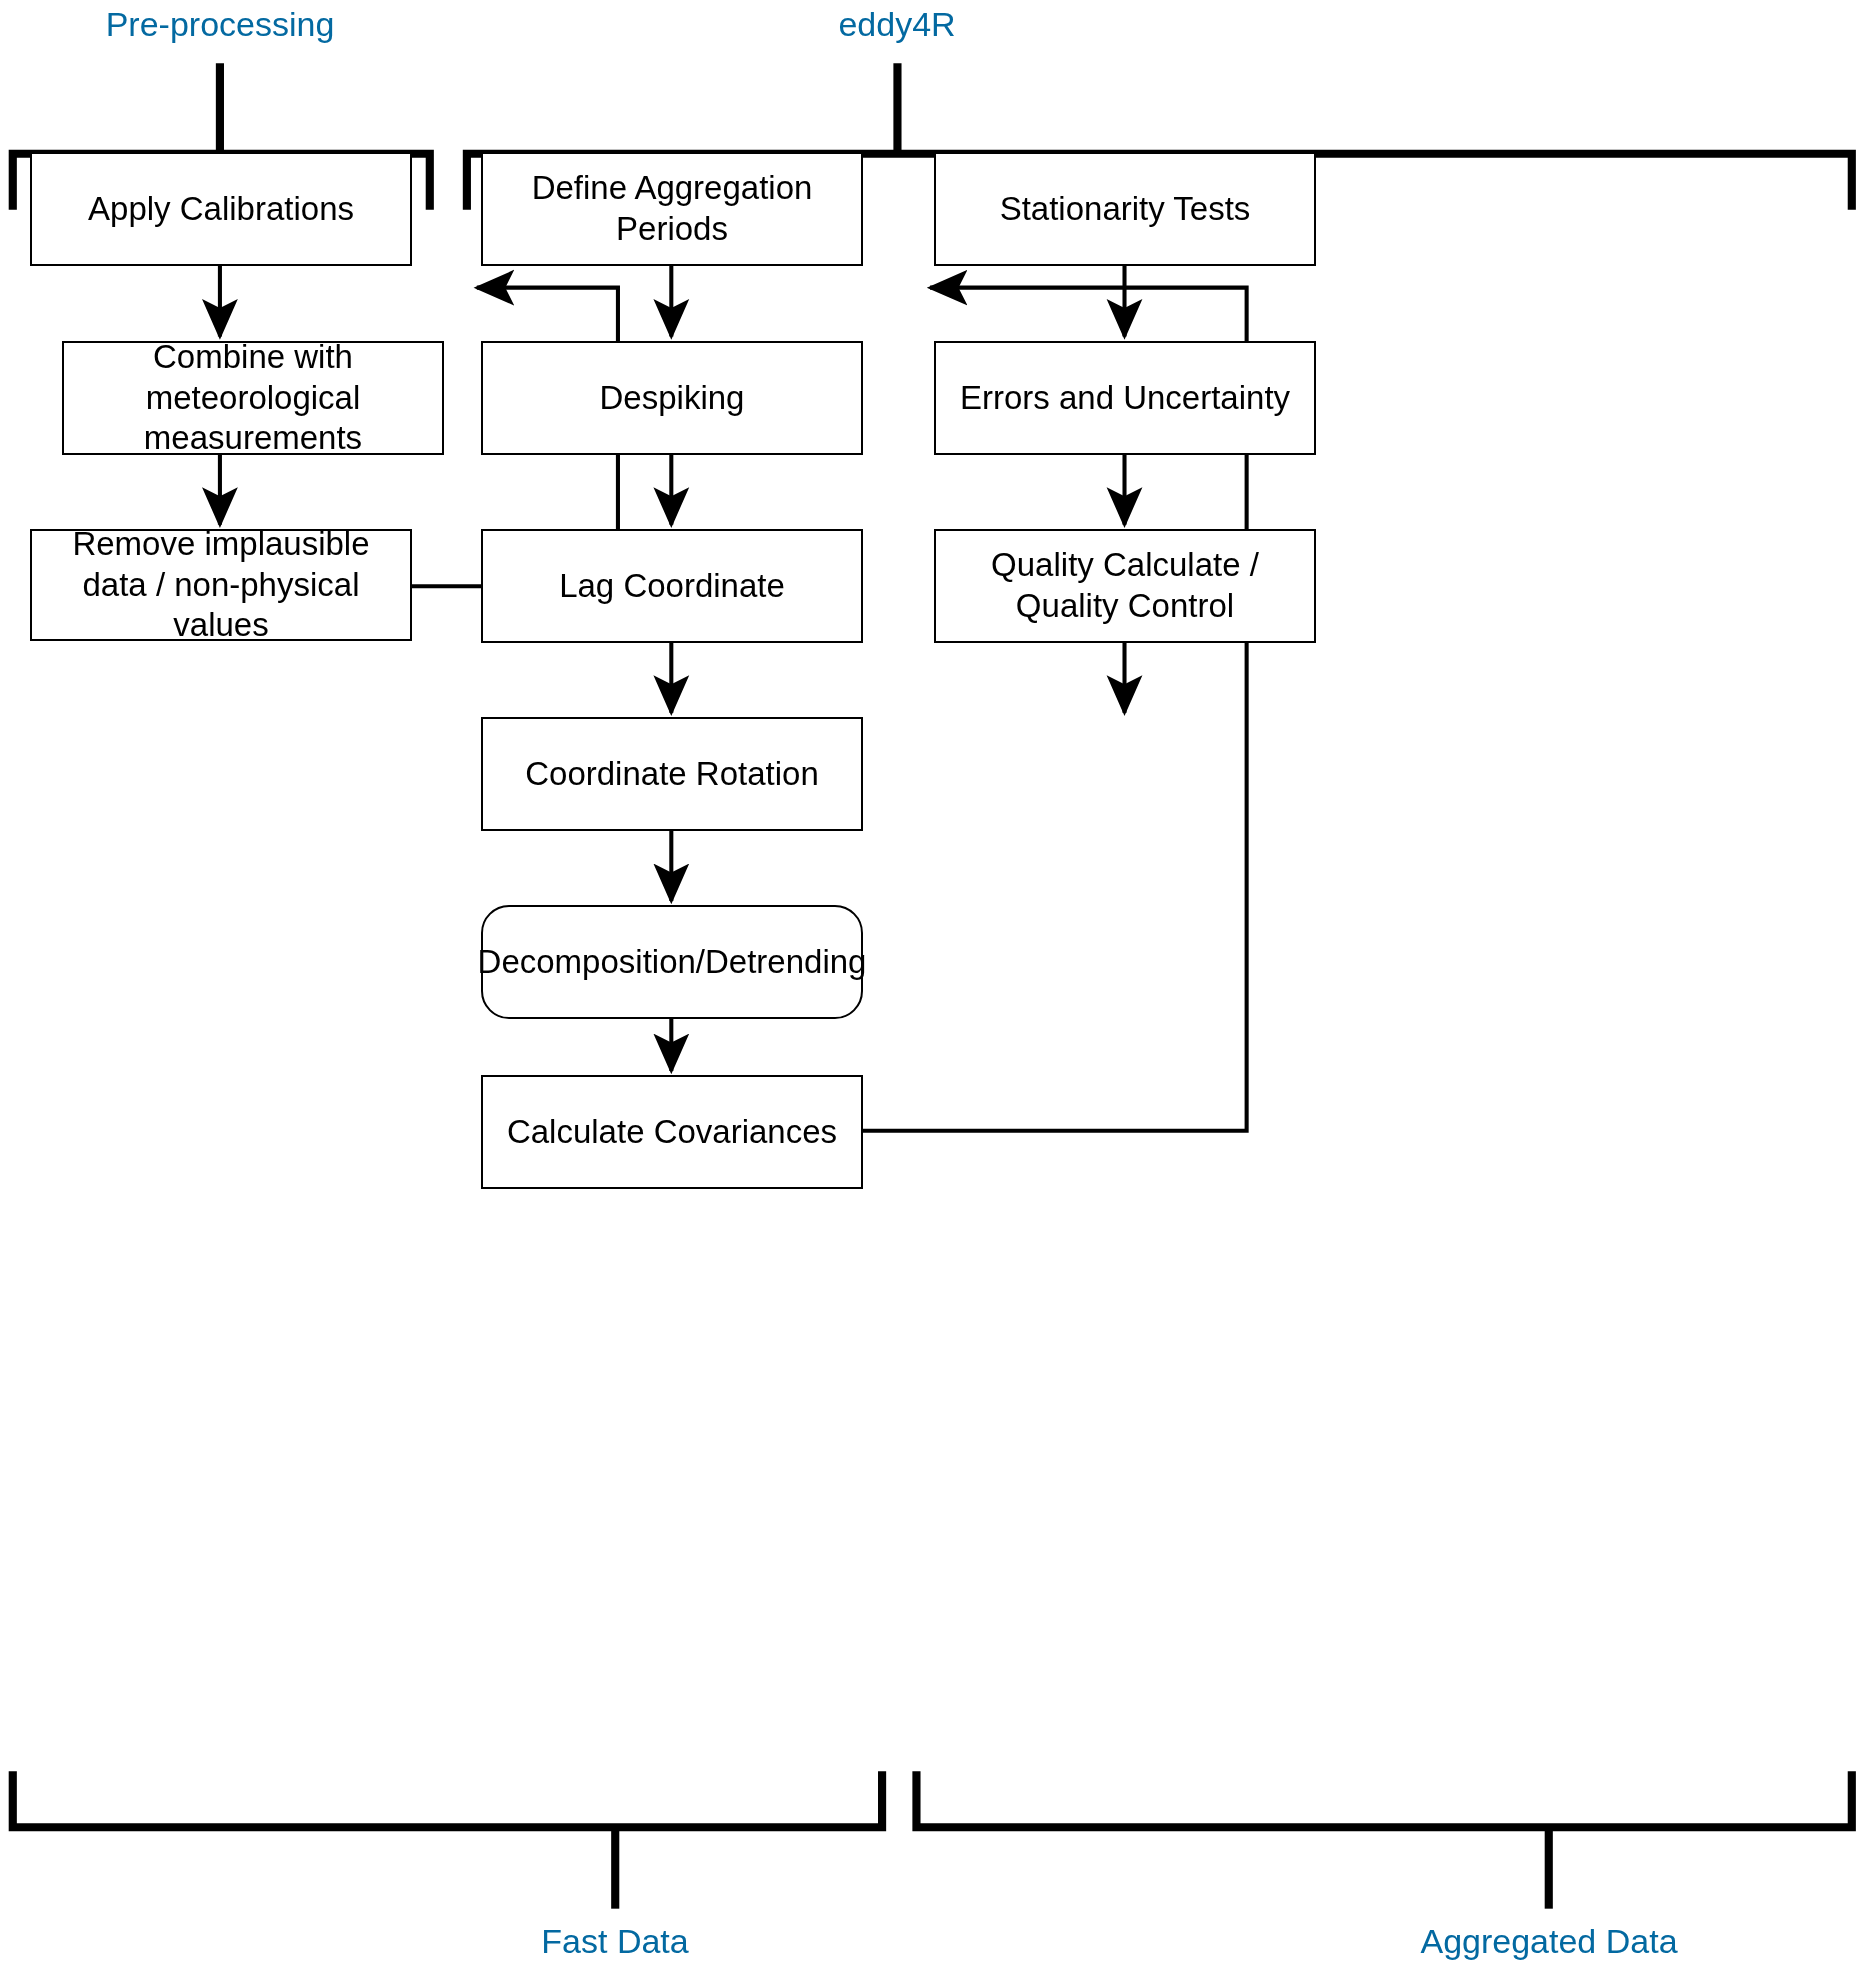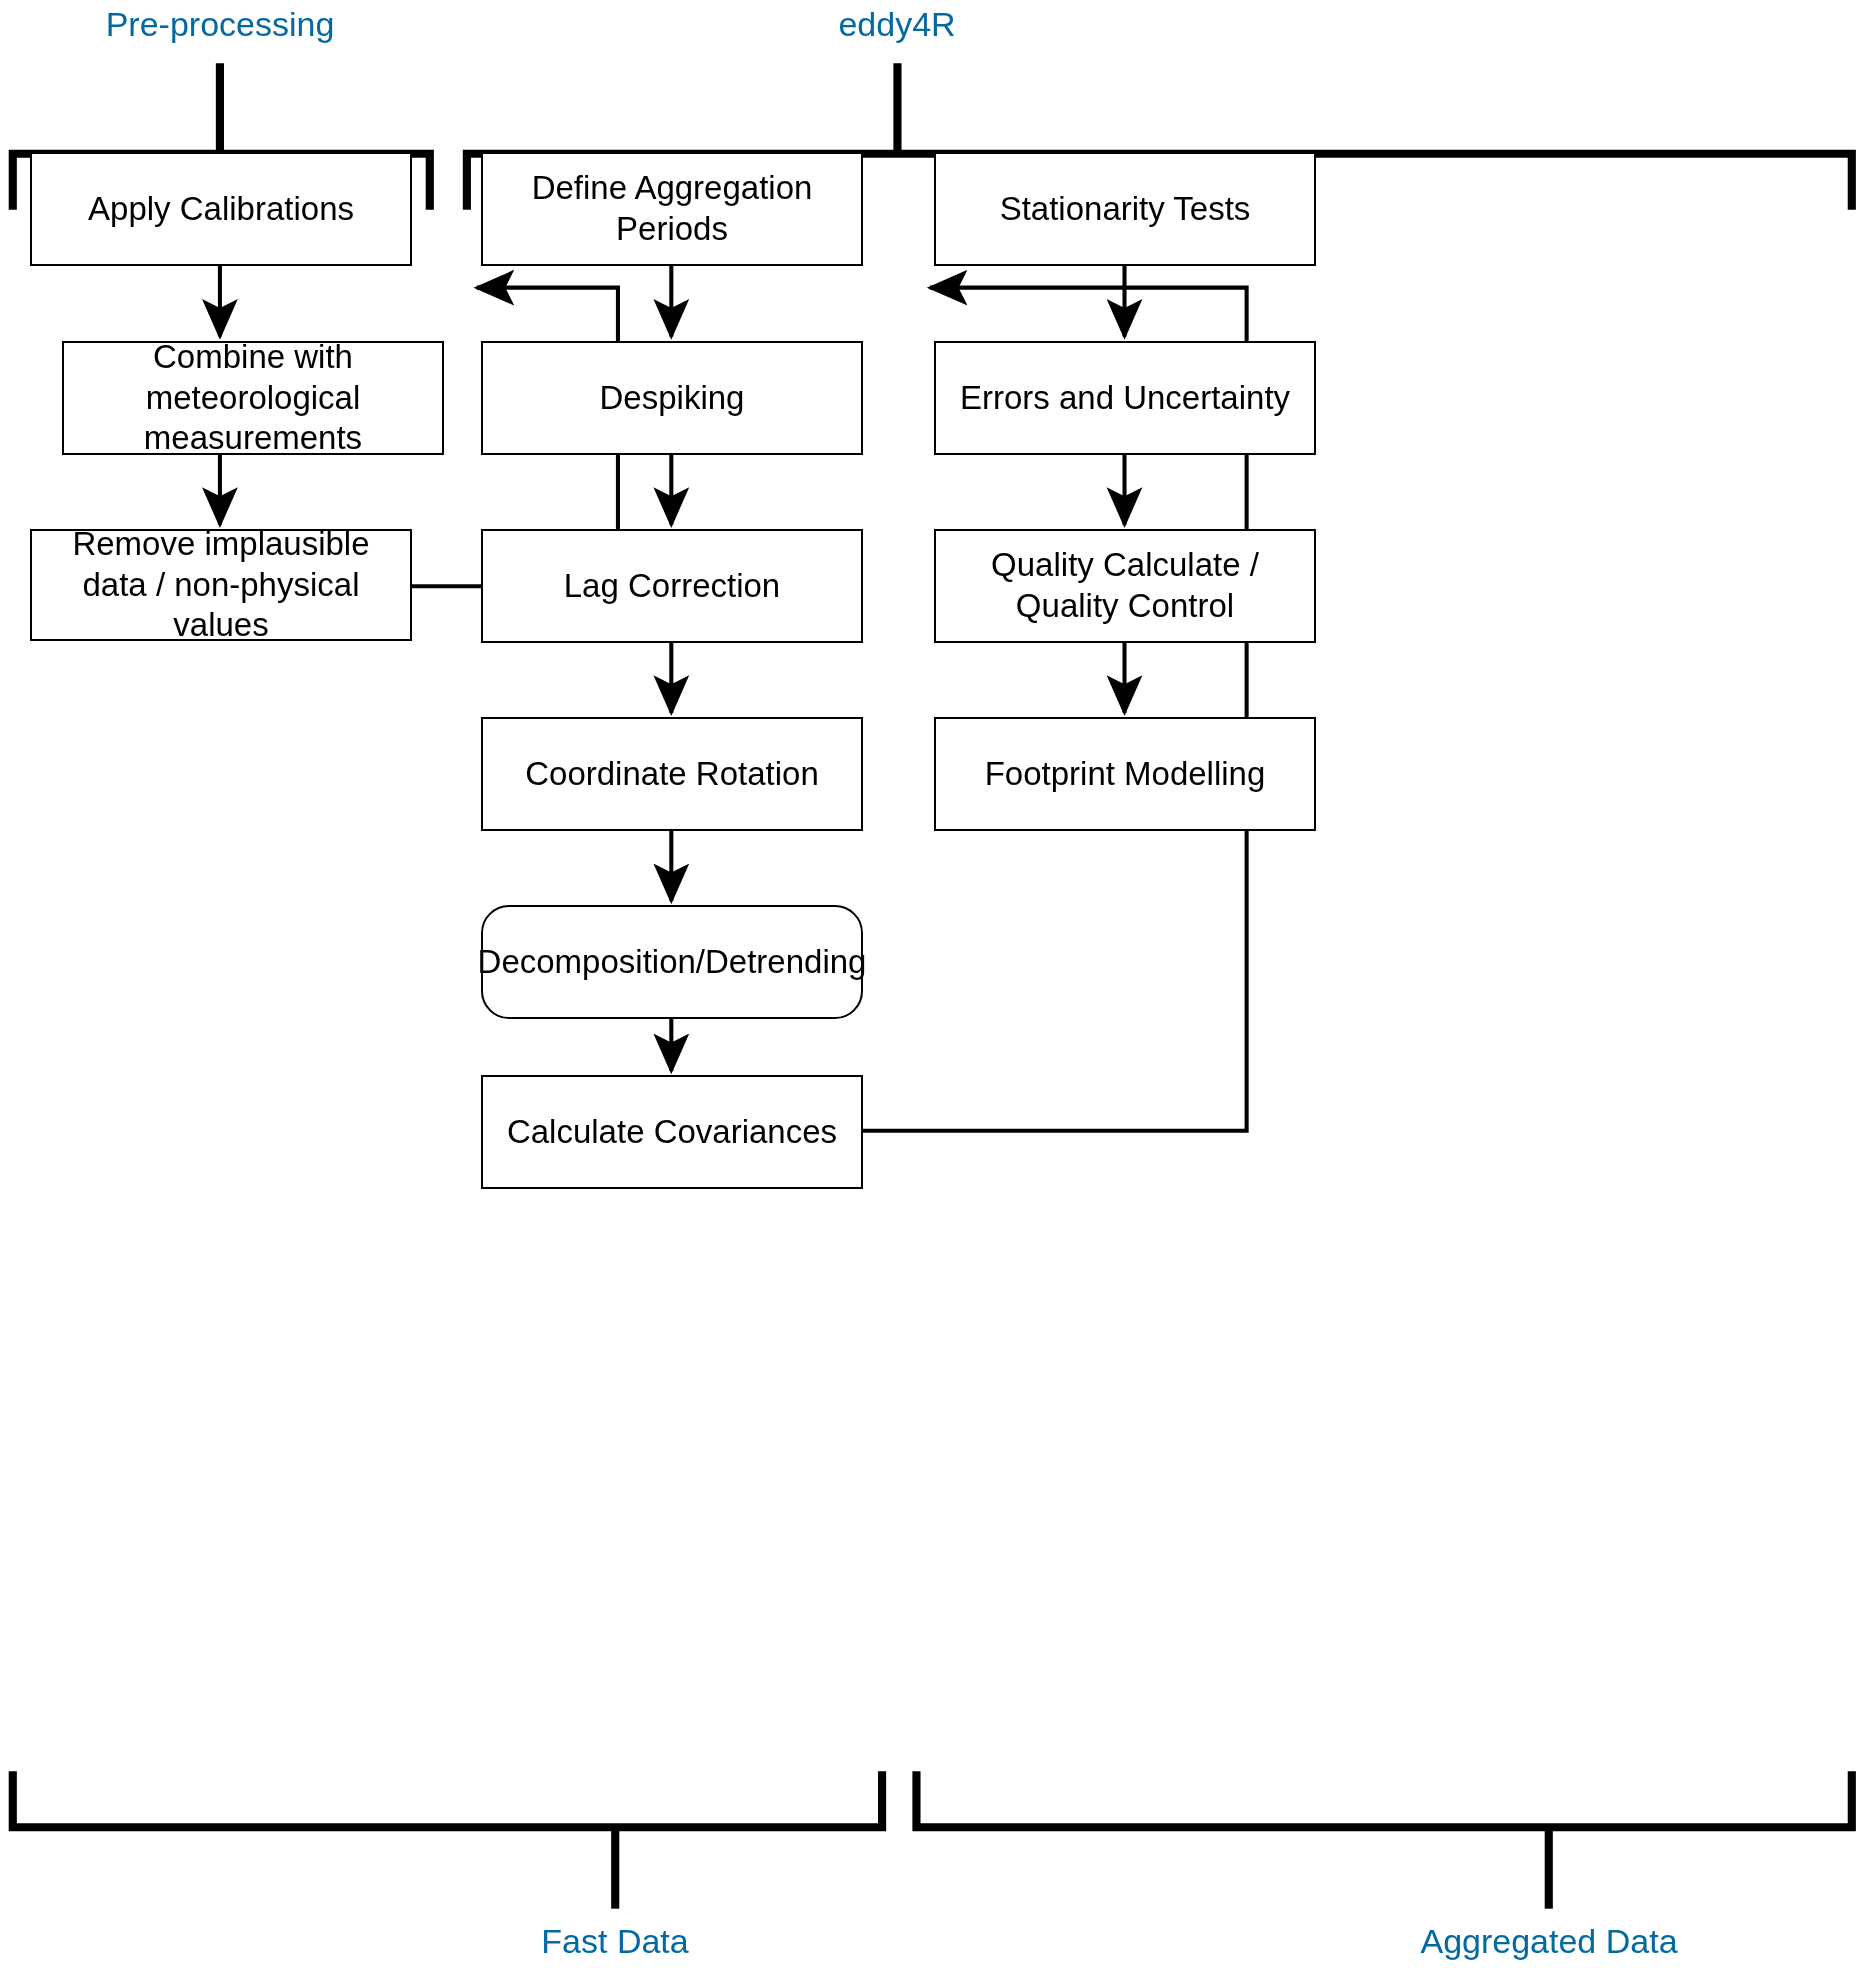--- a/index.html
+++ b/index.html
@@ -81,24 +81,23 @@
   <div class="grplabel" style="left:897px;top:4.5px;">eddy4R</div>
   <div class="grplabel" style="left:615px;top:1922px;">Fast Data</div>
   <div class="grplabel" style="left:1549px;top:1922px;">Aggregated Data</div>
 
   <div class="node" style="left:30px;top:152px;width:382px;height:114px;">Apply Calibrations</div>
   <div class="node" style="left:30px;top:341px;width:382px;height:114px;margin-left:32px;">Combine with meteorological measurements</div>
   <div class="node" style="left:30px;top:529px;width:382px;height:112px;">Remove implausible data / non-physical values</div>
 
   <div class="node" style="left:481px;top:152px;width:382px;height:114px;">Define Aggregation Periods</div>
   <div class="node" style="left:481px;top:341px;width:382px;height:114px;">Despiking</div>
-  <div class="node" style="left:481px;top:529px;width:382px;height:114px;">Lag Correction</div>
+  <div class="node" style="left:481px;top:529px;width:382px;height:114px;">Lag Coordinate</div>
   <div class="node" style="left:481px;top:717px;width:382px;height:114px;">Coordinate Rotation</div>
   <div class="node" style="left:481px;top:905px;width:382px;height:114px;border-radius:28px;">Decomposition/Detrending</div>
   <div class="node" style="left:481px;top:1075px;width:382px;height:114px;">Calculate Covariances</div>
 
   <div class="node" style="left:934px;top:152px;width:382px;height:114px;">Stationarity Tests</div>
   <div class="node" style="left:934px;top:341px;width:382px;height:114px;">Errors and Uncertainty</div>
   <div class="node" style="left:934px;top:529px;width:382px;height:114px;">Quality Calculate / Quality Control</div>
-  <div class="node" style="left:934px;top:717px;width:382px;height:114px;">Footprint Modelling</div>
 
 </div>
 
 
 </body></html>

